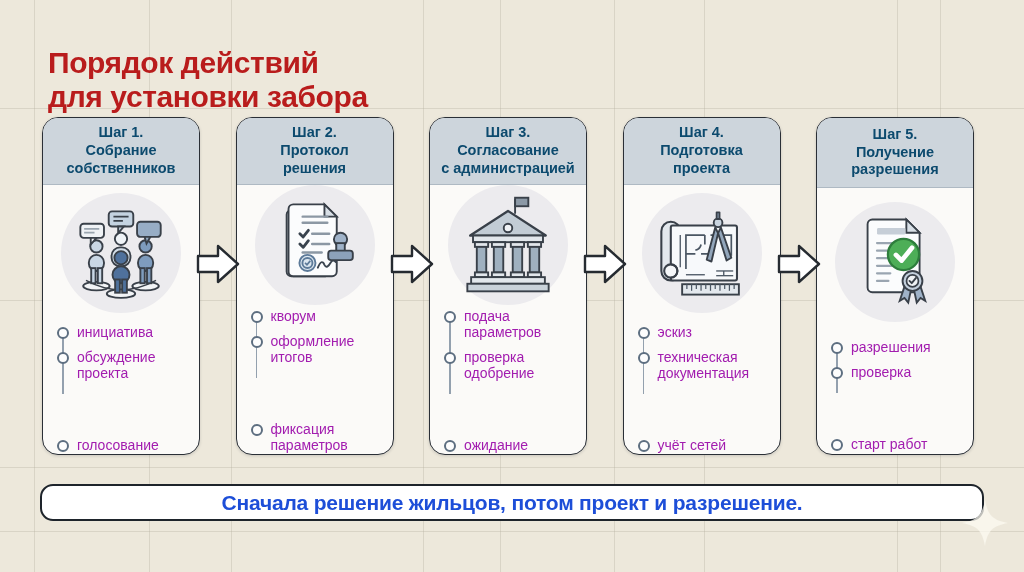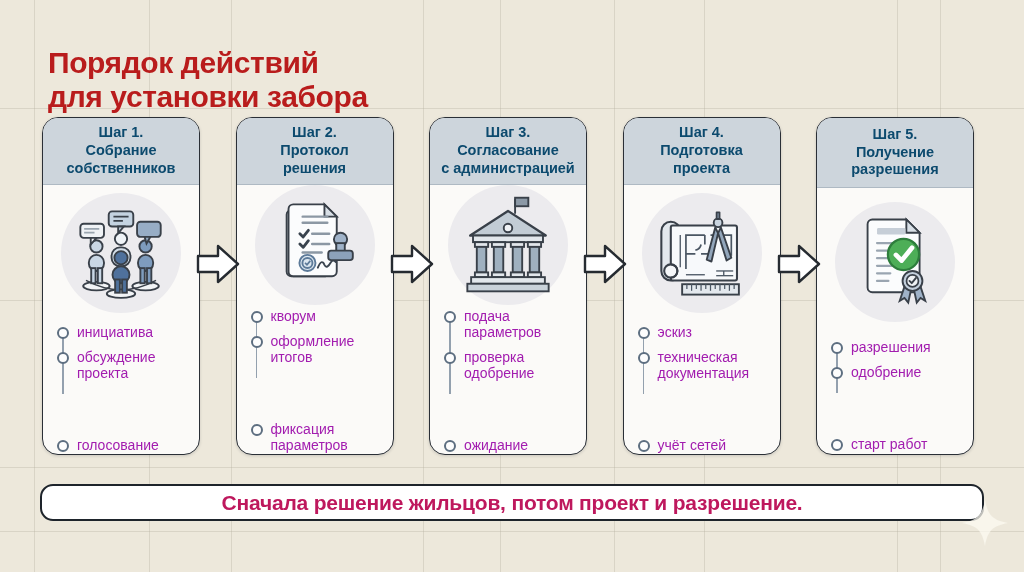--- a/index.html
+++ b/index.html
@@ -55,21 +55,21 @@
     background:#93A0AE;
   }
   .items li:last-child{padding-bottom:0;margin-top:47px;}
 
   .arrow{position:absolute;top:243px;width:44px;height:42px;}
 
   .banner{
     position:absolute;left:40px;top:484px;width:944px;height:37px;box-sizing:border-box;
     background:#FFFFFF;border:2px solid #1E242B;border-radius:13px;
     display:flex;align-items:center;justify-content:center;
-    font-size:21px;font-weight:800;color:#be185d;letter-spacing:-.2px;
+    font-size:21px;font-weight:800;color:#1d4ed8;letter-spacing:-.2px;
   }
   .sparkle{position:absolute;left:962px;top:500px;width:46px;height:46px;opacity:.8;}
   svg{display:block;}
 </style>
 </head>
 <body>
 
 <div class="grid">
   <div class="vline" style="left:34px"></div>
   <div class="vline" style="left:149px"></div>
@@ -328,21 +328,21 @@
             <polygon points="82,81 75,84 78,98 82,93 87,96" fill="#9FB2C8"></polygon>
             <circle cx="73.5" cy="75" r="10.5" fill="#C3CFDC"></circle>
             <circle cx="73.5" cy="75" r="6.3" fill="#EFF2F5" stroke-width="1.8"></circle>
             <polyline points="70.3,75 72.7,77.4 77.2,71.8" fill="none" stroke-width="2" stroke-linecap="round" stroke-linejoin="round"></polyline>
           </g>
         </svg>
       </div>
     </div>
     <ul class="items">
       <li>разрешения</li>
-      <li>одобрение</li>
+      <li>проверка</li>
       <li>старт работ</li>
     </ul>
   </div>
 </div>
 
 <svg class="arrow" style="left:196px" viewBox="0 0 44 42">
   <polygon points="2,13 22,13 22,3 42,21 22,39 22,29 2,29" fill="#FFFFFF" stroke="#262B31" stroke-width="2.4" stroke-linejoin="round"></polygon>
 </svg>
 <svg class="arrow" style="left:390px" viewBox="0 0 44 42">
   <polygon points="2,13 22,13 22,3 42,21 22,39 22,29 2,29" fill="#FFFFFF" stroke="#262B31" stroke-width="2.4" stroke-linejoin="round"></polygon>

